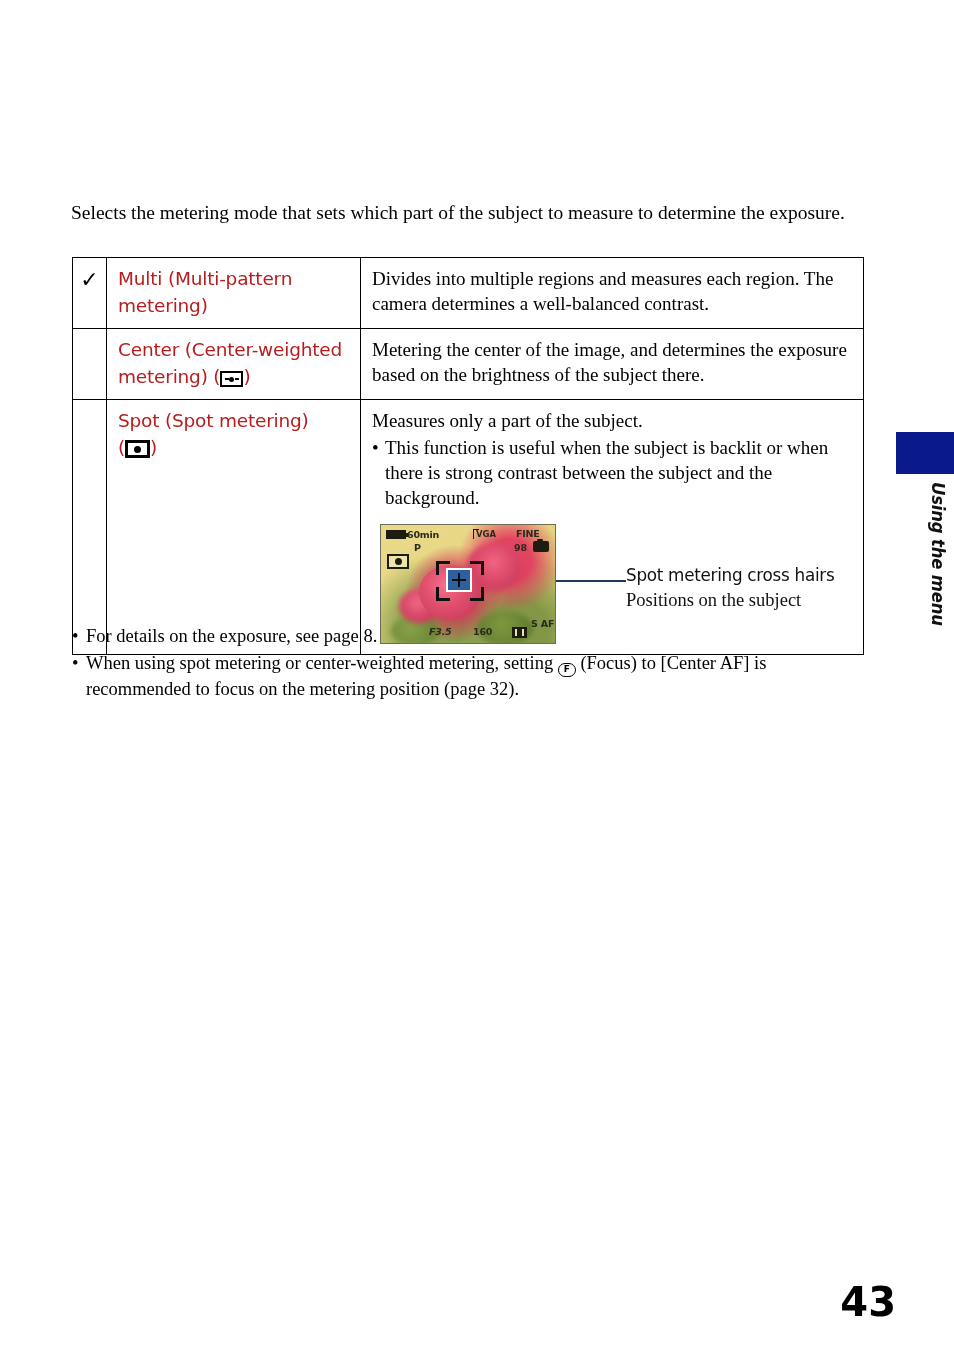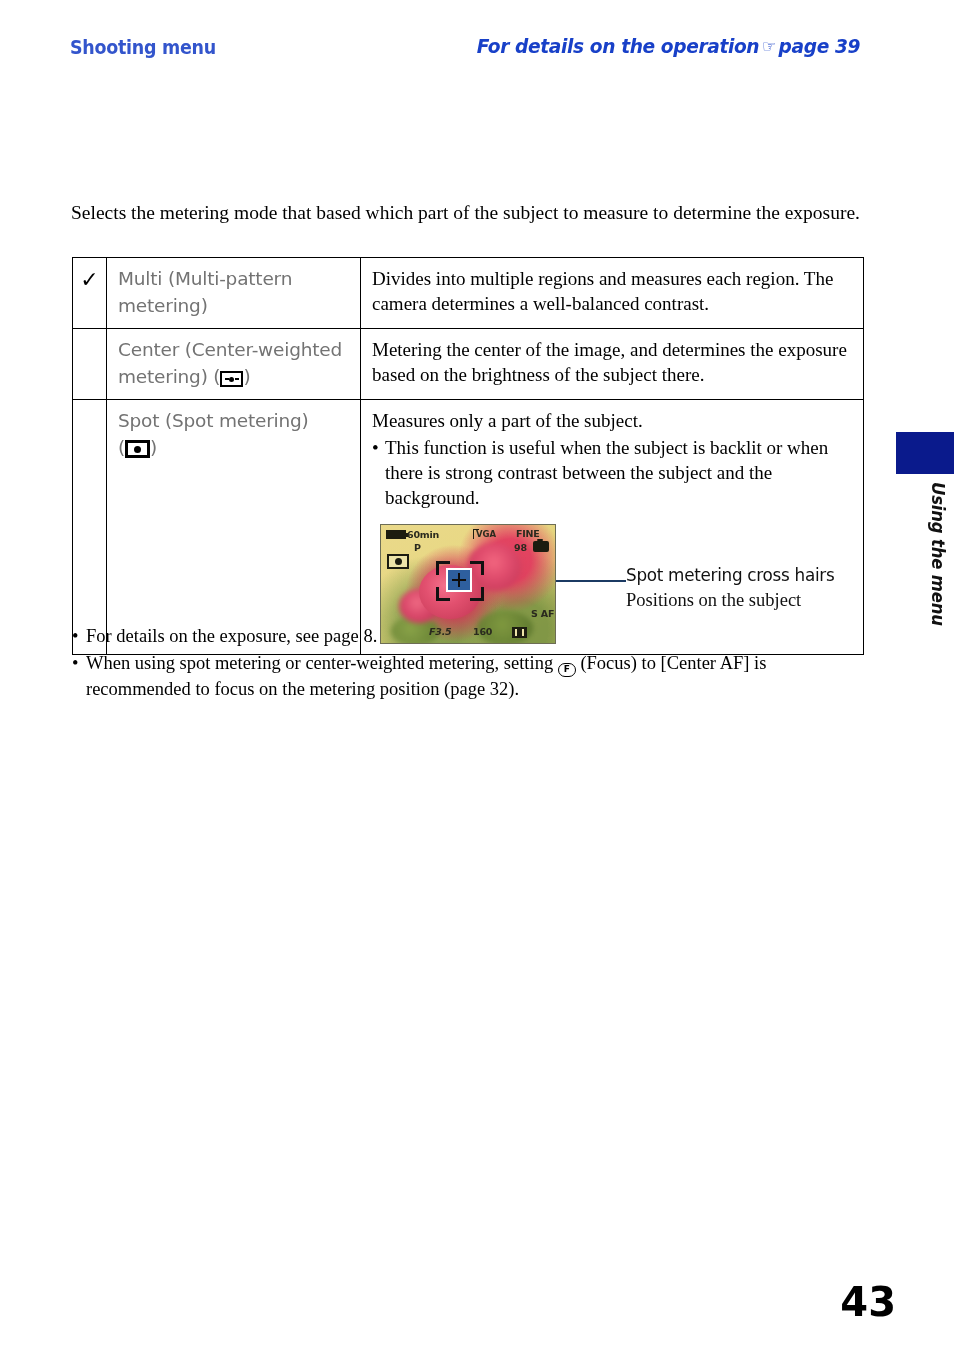--- a/index.html
+++ b/index.html
@@ -79,21 +79,21 @@
   .tbl{position:absolute;left:72px;top:257px;width:792px;border-collapse:collapse;}
   .tbl td{border:1.6px solid #000;vertical-align:top;padding:0;}
   .col-check{width:33px;}
   .col-name{width:253px;}
   .check{
     font-family:"DejaVu Sans",sans-serif;font-size:22px;color:#000;
     text-align:center;line-height:1;padding-top:11px;
   }
   .name-cell{
     font-family:"DejaVu Sans",sans-serif;font-size:18.5px;line-height:27px;
-    color:#737373;padding:7px 6px 9px 11px;letter-spacing:-0.2px;
+    color:#b91c1c;padding:7px 6px 9px 11px;letter-spacing:-0.2px;
   }
   .desc-cell{
     font-size:19px;line-height:25px;color:#000;padding:8px 10px 10px 11px;
   }
   .desc-cell .bul{display:flex;margin-top:2px;}
   .desc-cell .bul .dot{flex:none;width:13px;}
   .desc-cell .bul .txt{flex:1;}
 
   
   .ic-box{
@@ -159,21 +159,21 @@
   .t-fine{left:135px;top:3px;}
   .t-98{left:133px;top:17px;}
   .cam-osd{position:absolute;left:152px;top:16px;width:16px;height:11px;background:#1c1c10;border-radius:2px;}
   .cam-osd::before{content:"";position:absolute;left:4px;top:-2px;width:6px;height:2px;background:#1c1c10;border-radius:1px;}
   .t-f35{left:48px;bottom:6px;font-style:italic;}
   .t-250{left:92px;bottom:6px;}
   .afbox{position:absolute;left:131px;bottom:5px;width:15px;height:11px;background:#1c1c10;}
   .afbox::before,.afbox::after{content:"";position:absolute;top:2px;width:2px;height:7px;background:#ede4a8;}
   .afbox::before{left:3px;}
   .afbox::after{right:3px;}
-  .t-saf{left:150px;bottom:24px;margin-top:23px;}
+  .t-saf{left:150px;bottom:14px;margin-top:23px;}
 
   .afframe{position:absolute;left:55px;top:36px;width:48px;height:40px;}
   .afframe .cn{position:absolute;width:11px;height:11px;border:3px solid #111;}
   .afframe .tl{left:0;top:0;border-right:none;border-bottom:none;}
   .afframe .tr{right:0;top:0;border-left:none;border-bottom:none;}
   .afframe .bl{left:0;bottom:0;border-right:none;border-top:none;}
   .afframe .br{right:0;bottom:0;border-left:none;border-top:none;}
   .cross{
     position:absolute;left:10px;top:7px;width:26px;height:24px;
     border:2.5px solid #ffffff;background:#2e5f9e;box-sizing:border-box;
@@ -219,29 +219,23 @@
   .folio{
     position:absolute;right:58px;bottom:32px;
     font-family:"DejaVu Sans",sans-serif;font-weight:bold;font-size:40px;color:#000;
   }
 </style>
 </head>
 <body>
 
 <div class="page">
 
-  <div class="runhead">
-    <div class="runhead-left">Shooting menu</div>
-    <div class="runhead-right">
-      <span>For details on the operation</span><span class="hand-icon">☞</span><span>page 39</span>
-    </div>
-  </div>
-
-
-  <div class="intro">Selects the metering mode that based which part of the subject to measure to determine the exposure.</div>
+
+
+  <div class="intro">Selects the metering mode that sets which part of the subject to measure to determine the exposure.</div>
 
   <table class="tbl">
     <tbody>
         <tr>
       <td class="col-check">
         <div class="check">✓</div>
       </td>
       <td class="col-name">
         <div class="name-cell">Multi (Multi-pattern metering)</div>
       </td>

